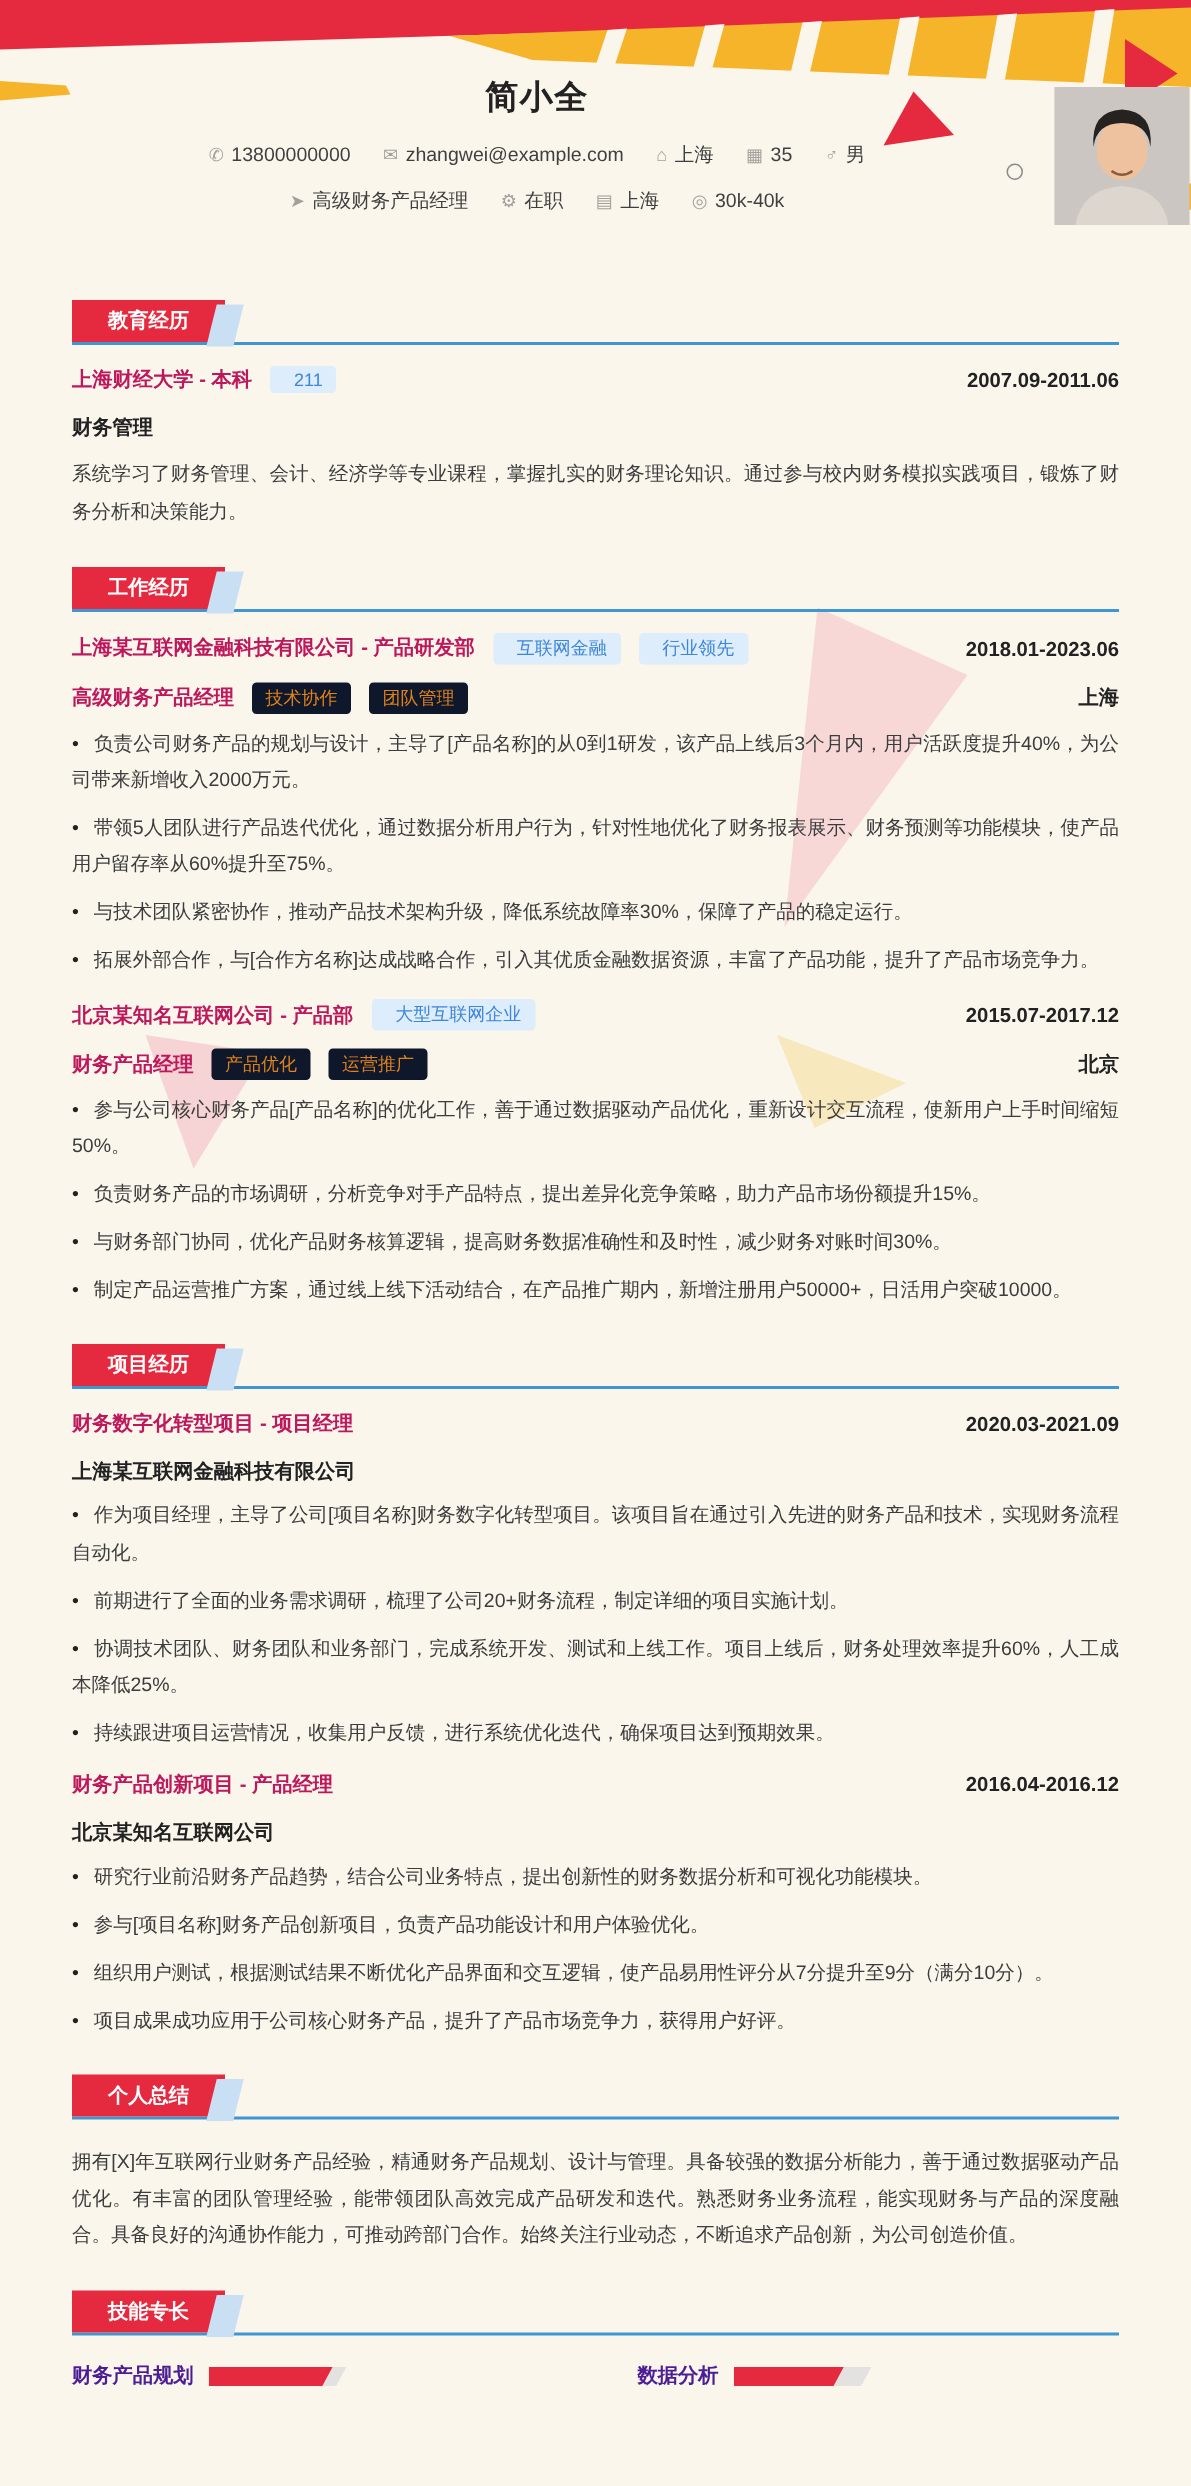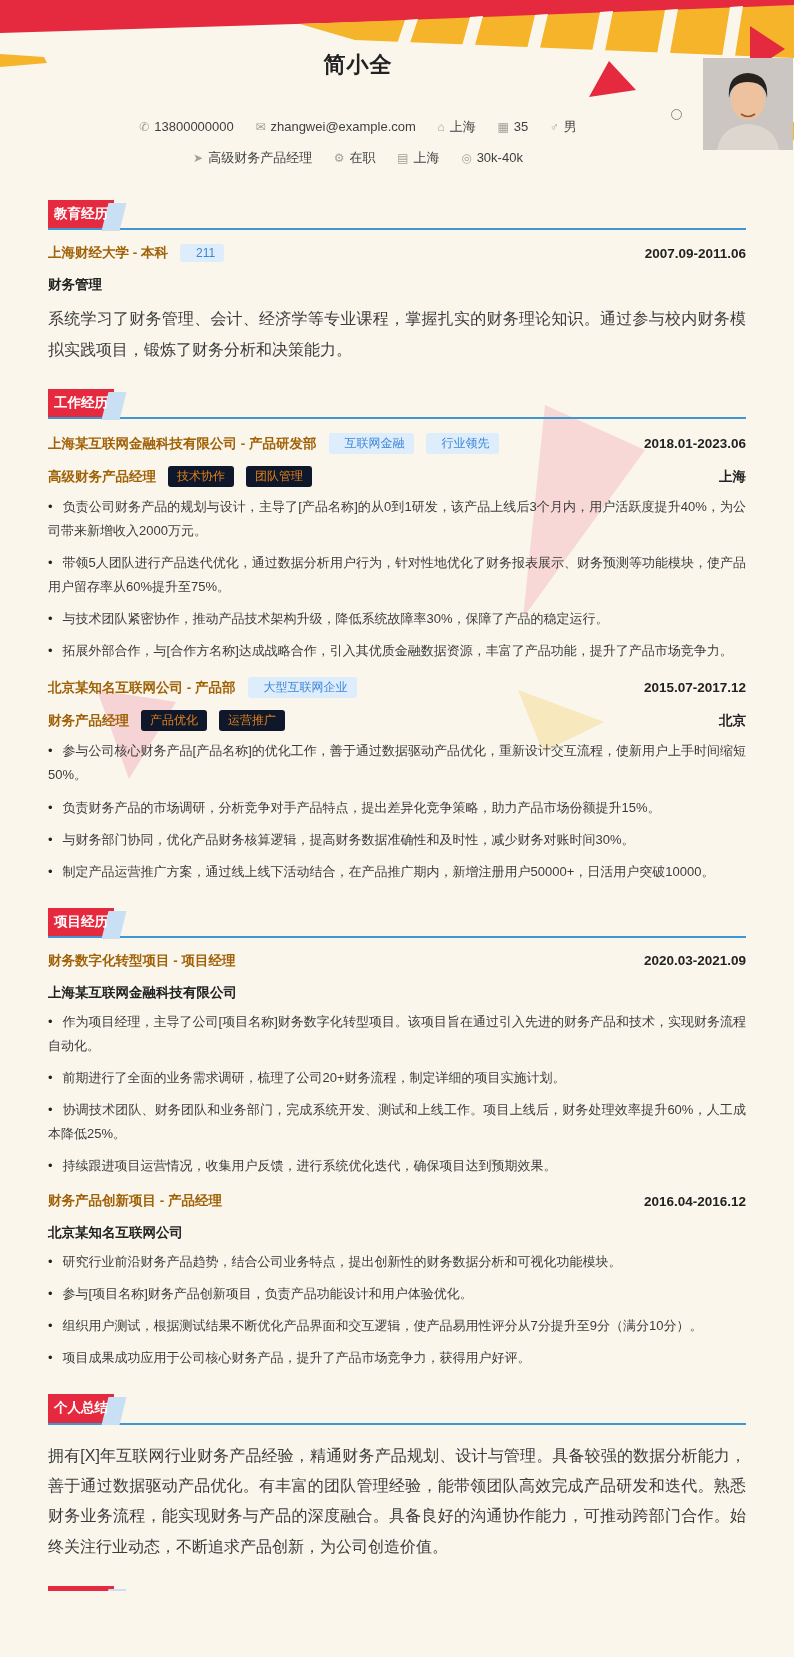--- a/index.html
+++ b/index.html
@@ -5,46 +5,46 @@
   html,body{margin:0;padding:0;}
   body{font-family:"Liberation Sans","DejaVu Sans",sans-serif;background:#FAF6EC;}
   .page{position:relative;width:794px;height:1591px;background:#FAF6EC;overflow:hidden;}
   .deco{position:absolute;left:0;top:0;width:794px;height:1657px;z-index:0;pointer-events:none;}
   .content{position:relative;z-index:1;padding:0 48px;}
 
   
   .header-block{position:relative;height:176px;}
   .header-info{width:620px;text-align:center;}
   .resume-name{padding-top:50px;font-size:22px;font-weight:bold;color:#222;letter-spacing:1px;}
-  .c-row{margin-top:38px;font-size:13px;color:#3f3f3f;}
+  .c-row{margin-top:14px;font-size:13px;color:#3f3f3f;}
   .c-row.second{margin-top:13px;}
   .c-item{margin:0 9px;white-space:nowrap;}
   .c-icon{color:#a3a09b;margin-right:5px;font-size:12px;}
   .photo{position:absolute;left:655px;top:58px;width:90px;height:92px;background:#CBC6C1;overflow:hidden;}
   .mini-circle{position:absolute;left:623px;top:109px;width:9px;height:9px;border:1.5px solid #8a8a8a;border-radius:50%;}
 
   
   .section{margin-top:24px;}
   .sec-head{border-bottom:2px solid #3E96D2;line-height:0;}
   .sec-badge{position:relative;display:inline-block;background:#E5293E;color:#fff;
-             font-size:13.5px;font-weight:bold;padding:6px 6px;line-height:1.2;z-index:1;}
+             font-size:13.5px;font-weight:bold;padding:6px 24px;line-height:1.2;z-index:1;}
   .sec-badge::after{content:"";position:absolute;right:-9px;top:3px;width:18px;height:100%;
              background:#C9DFF4;transform:skewX(-14deg);z-index:-1;}
 
   .entry{margin-top:14px;}
   .entry-row{display:flex;justify-content:space-between;align-items:center;margin-top:12px;}
   .entry-left{display:flex;align-items:center;}
-  .entry-title{font-size:13.5px;font-weight:bold;color:#a16207;}
+  .entry-title{font-size:13.5px;font-weight:bold;color:#be185d;}
   .entry-date{font-size:13.5px;font-weight:bold;color:#222;white-space:nowrap;}
   .tag{font-size:12px;padding:2px 9px;border-radius:3px;margin-left:12px;white-space:nowrap;}
   .tag.blue{background:#DDEDFB;color:#3E86D9;padding-left:16px;}
   .tag.orange{background:#0f172a;color:#E0821C;}
 
   .bold-line{font-size:13.5px;font-weight:bold;color:#222;margin-top:14px;}
-  .para{font-size:16px;color:#3c3c3c;line-height:1.9;margin-top:10px;text-align:justify;}
+  .para{font-size:13px;color:#3c3c3c;line-height:1.9;margin-top:10px;text-align:justify;}
 
   ul.bullets{list-style:none;margin:4px 0 0 0;padding:0;}
   ul.bullets li{font-size:13px;color:#3c3c3c;line-height:1.85;margin:8px 0;text-align:justify;}
   ul.bullets li::before{content:"•";margin-right:10px;color:#222;}
 
   
   .skills-grid{display:grid;grid-template-columns:1fr 1fr;column-gap:56px;row-gap:22px;margin-top:18px;}
   .skill{display:flex;align-items:center;}
   .skill-label{font-size:13.5px;font-weight:bold;color:#4c1d95;margin-right:10px;white-space:nowrap;}
   .skill-bar{position:relative;display:inline-block;width:92px;height:13px;background:#E3E2E0;

